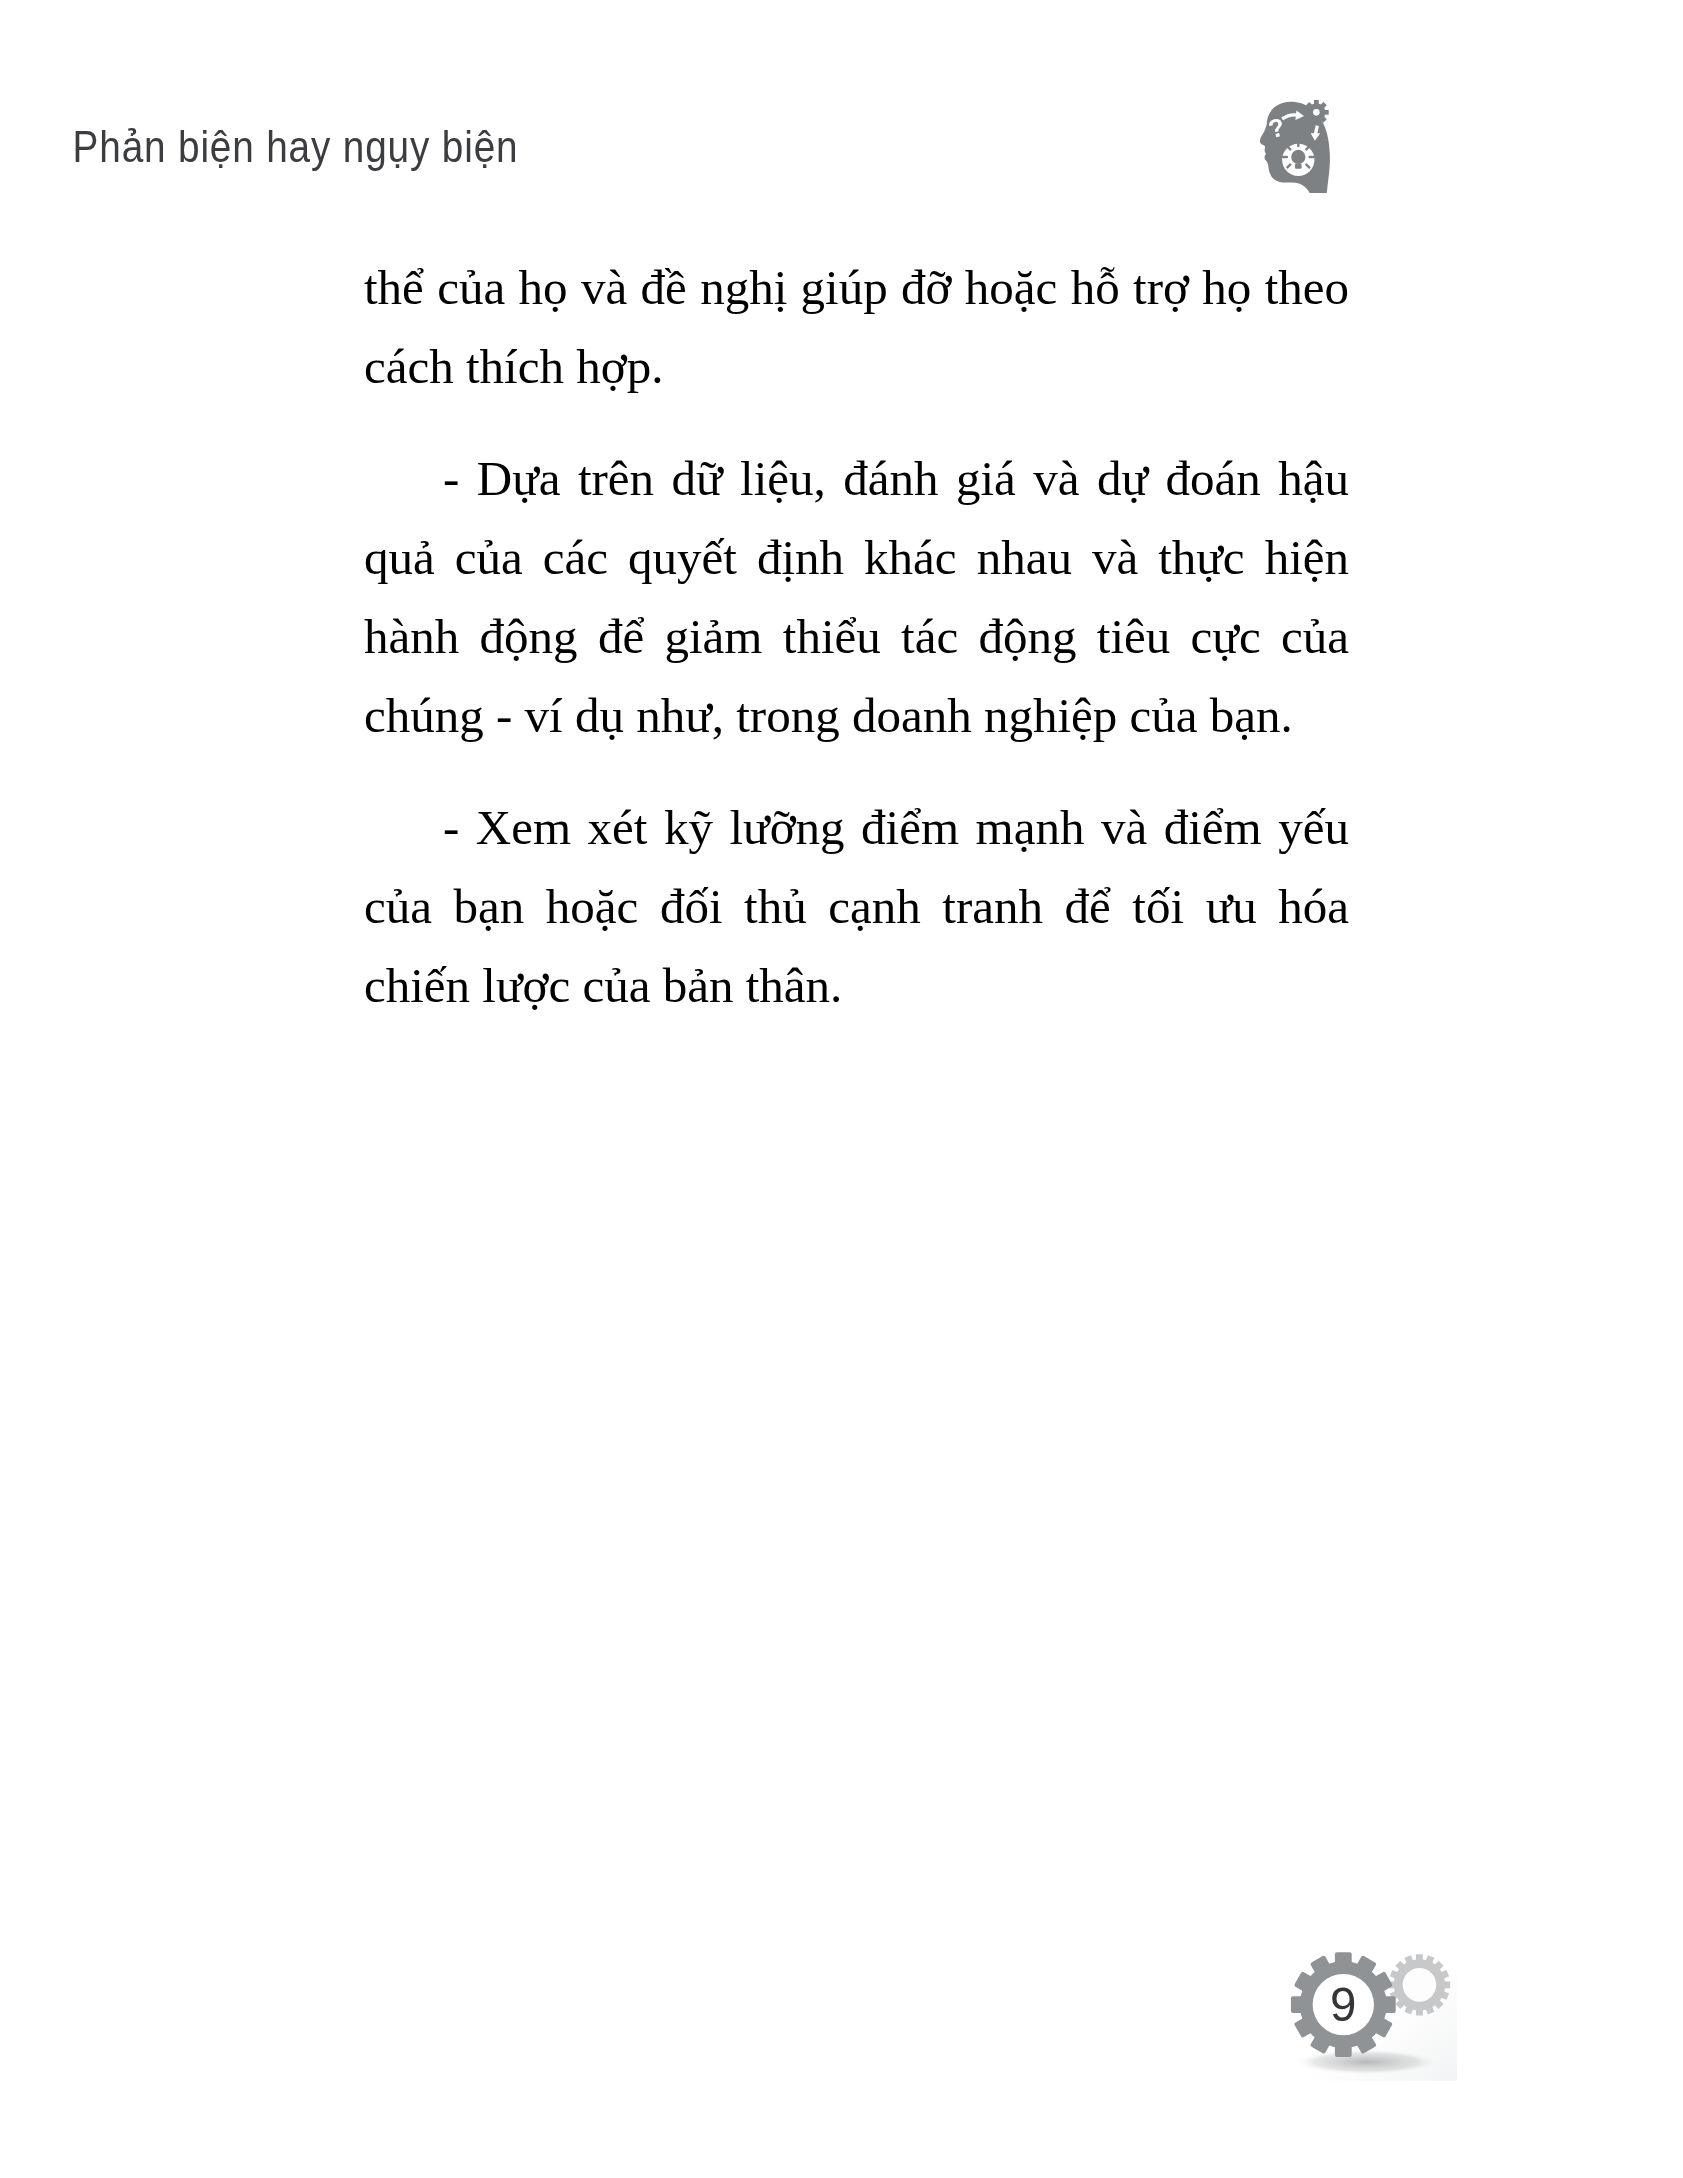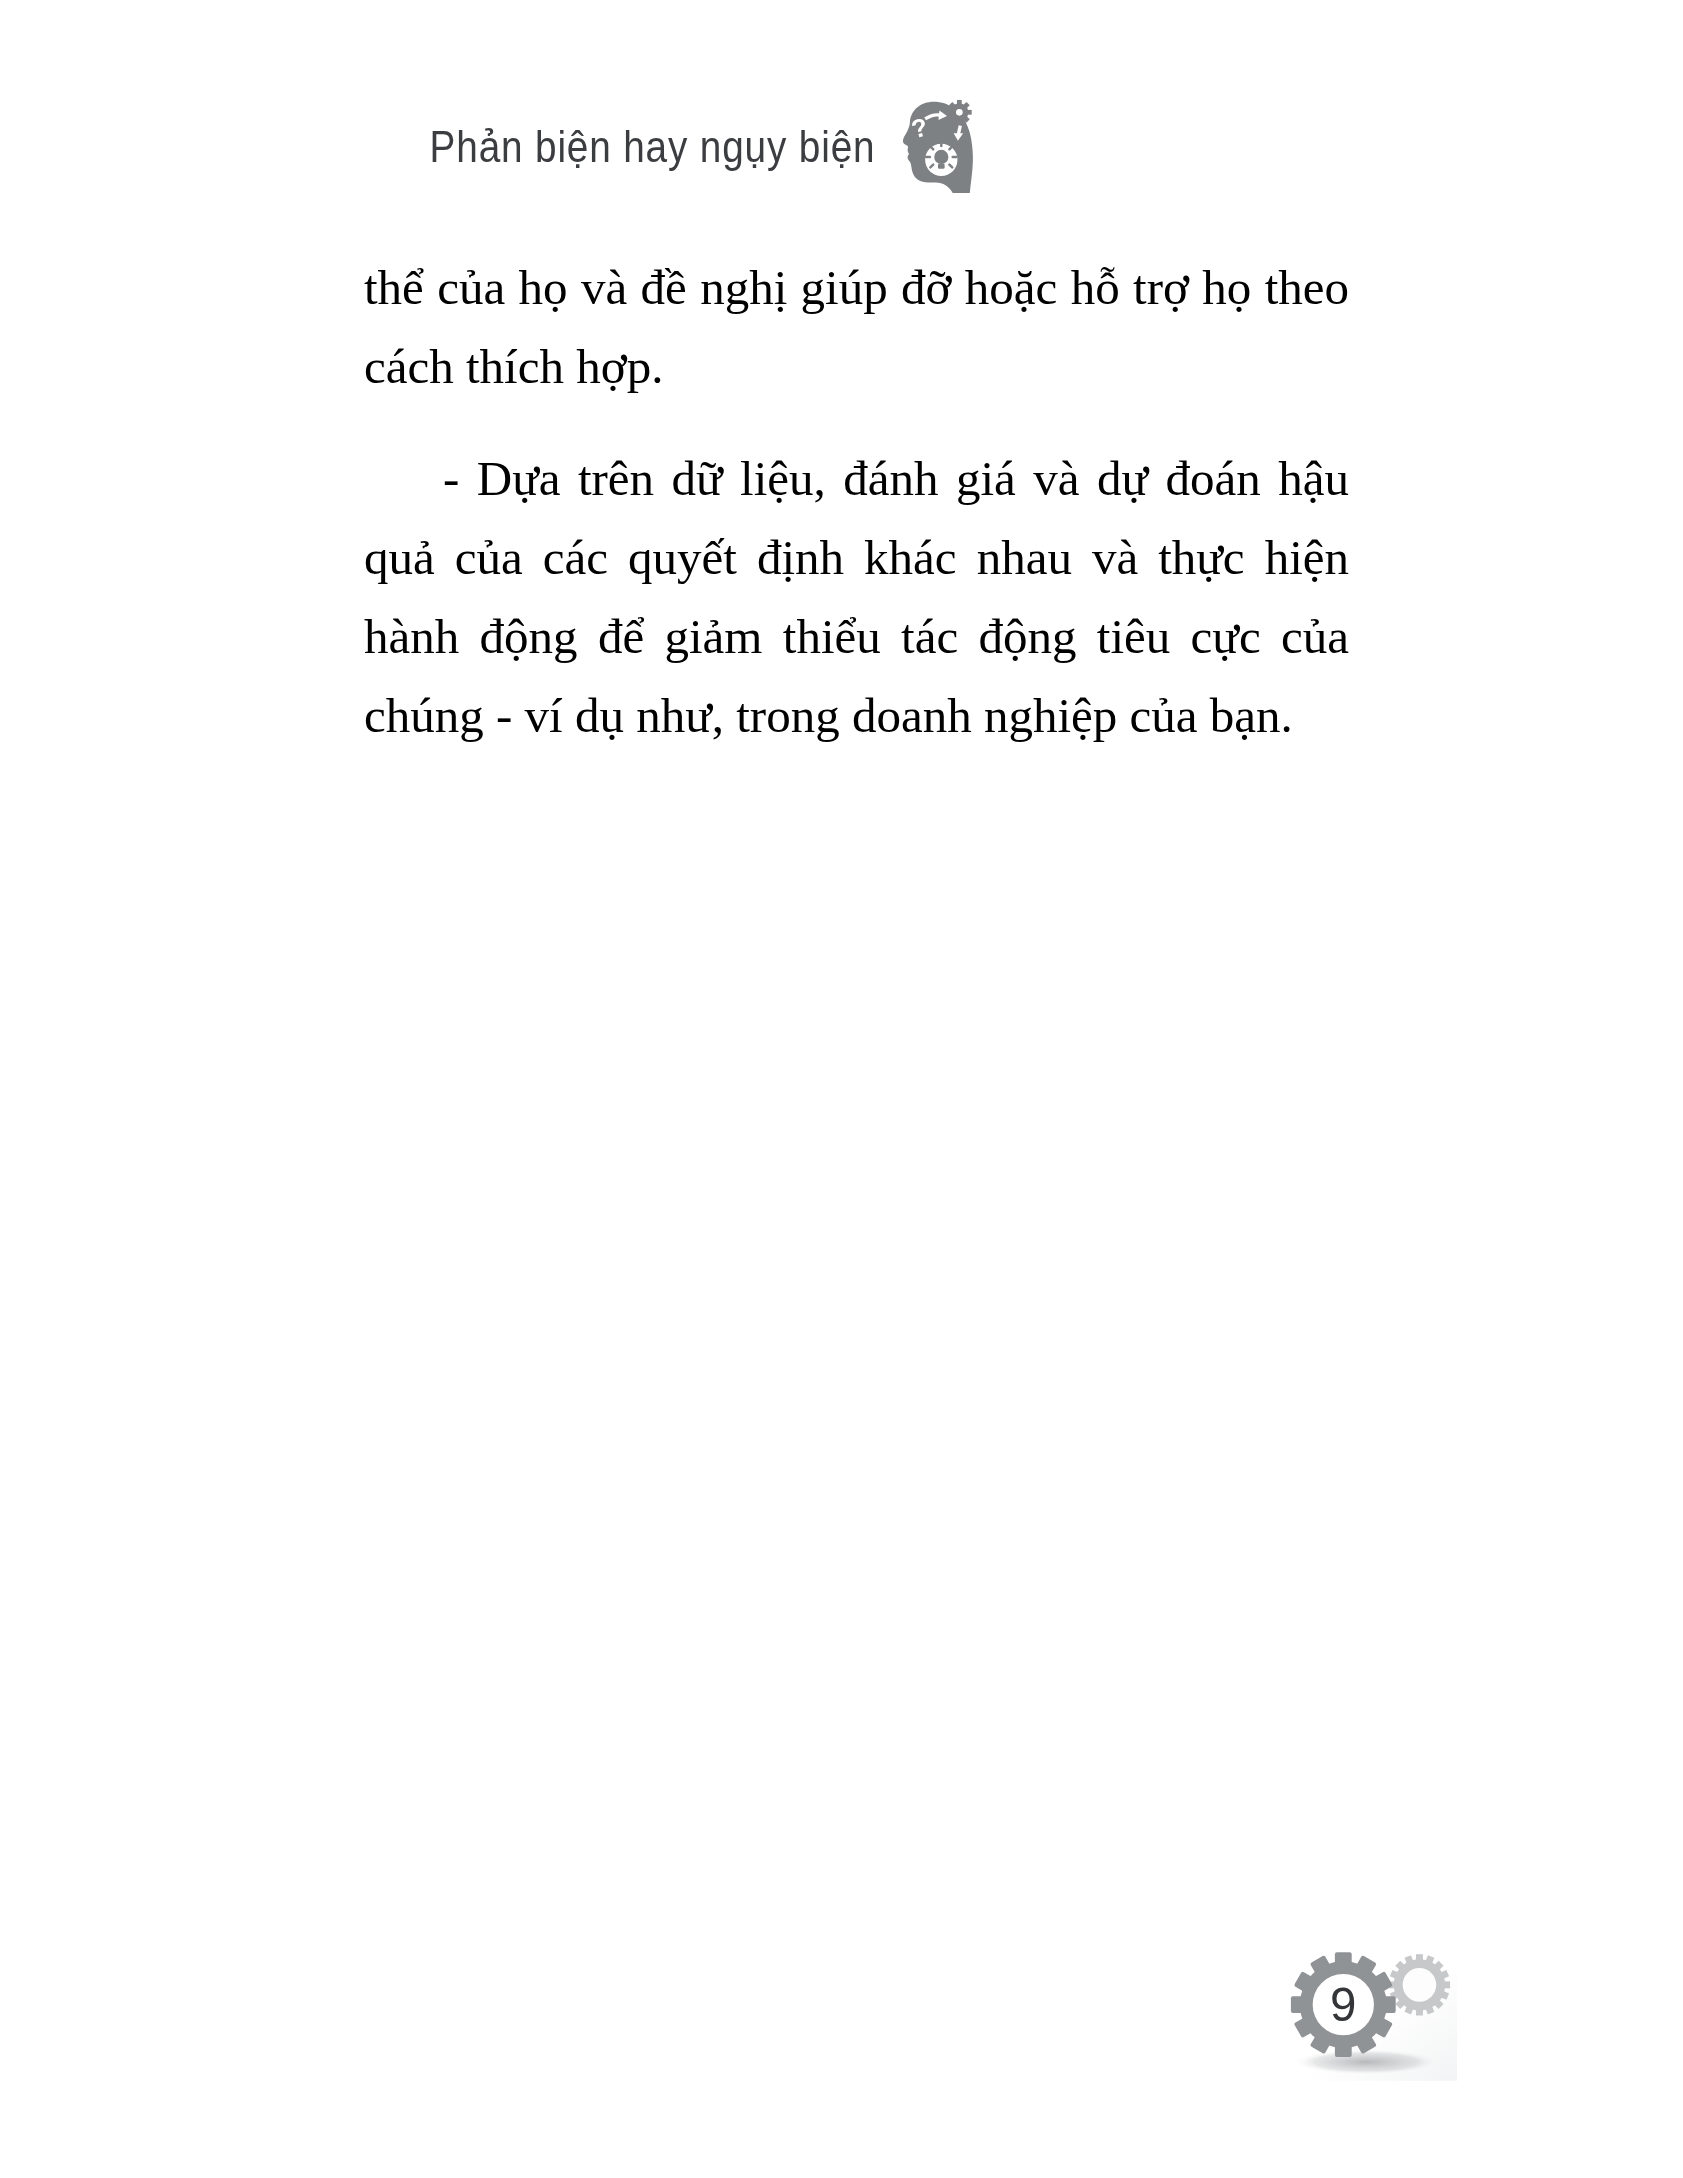--- a/index.html
+++ b/index.html
@@ -14,21 +14,21 @@
 
   
   .header {
     position: absolute;
     top: 95px;
     left: 0;
     width: 1333px;
     height: 103px;
     display: flex;
     align-items: center;
-    justify-content: center;
+    justify-content: space-between;
     gap: 24px;
   }
   .header-title {
     font-family: "Liberation Sans", "DejaVu Sans", sans-serif;
     font-weight: 300;
     font-size: 45px;
     color: #3b3d40;
     letter-spacing: 1px;
     white-space: nowrap;
     display: inline-block;
@@ -133,20 +133,21 @@
             <line x1="35.5" y1="69" x2="32.5" y2="72"></line>
           </g>
         </g>
       </svg>
     </span>
   </div>
 
   <div class="body-text">
     <p>thể của họ và đề nghị giúp đỡ hoặc hỗ trợ họ theo cách thích hợp.</p>
     <p class="indent">- Dựa trên dữ liệu, đánh giá và dự đoán hậu quả của các quyết định khác nhau và thực hiện hành động để giảm thiểu tác động tiêu cực của chúng - ví dụ như, trong doanh nghiệp của bạn.</p>
+    <p class="indent">- Xem xét kỹ lưỡng điểm mạnh và điểm yếu của bạn hoặc đối thủ cạnh tranh để tối ưu hóa chiến lược của bản thân.</p>
   </div>
 
   <div class="footer-graphic">
     <svg width="174" height="141" viewBox="0 0 176 142" xmlns="http://www.w3.org/2000/svg">
       <defs>
         <linearGradient id="cardGrad" x1="0" y1="0" x2="1" y2="1">
           <stop offset="55%" stop-color="#ffffff"></stop>
           <stop offset="100%" stop-color="#f2f3f4"></stop>
         </linearGradient>
         <radialGradient id="shadowGrad" cx="50%" cy="50%" r="50%">

